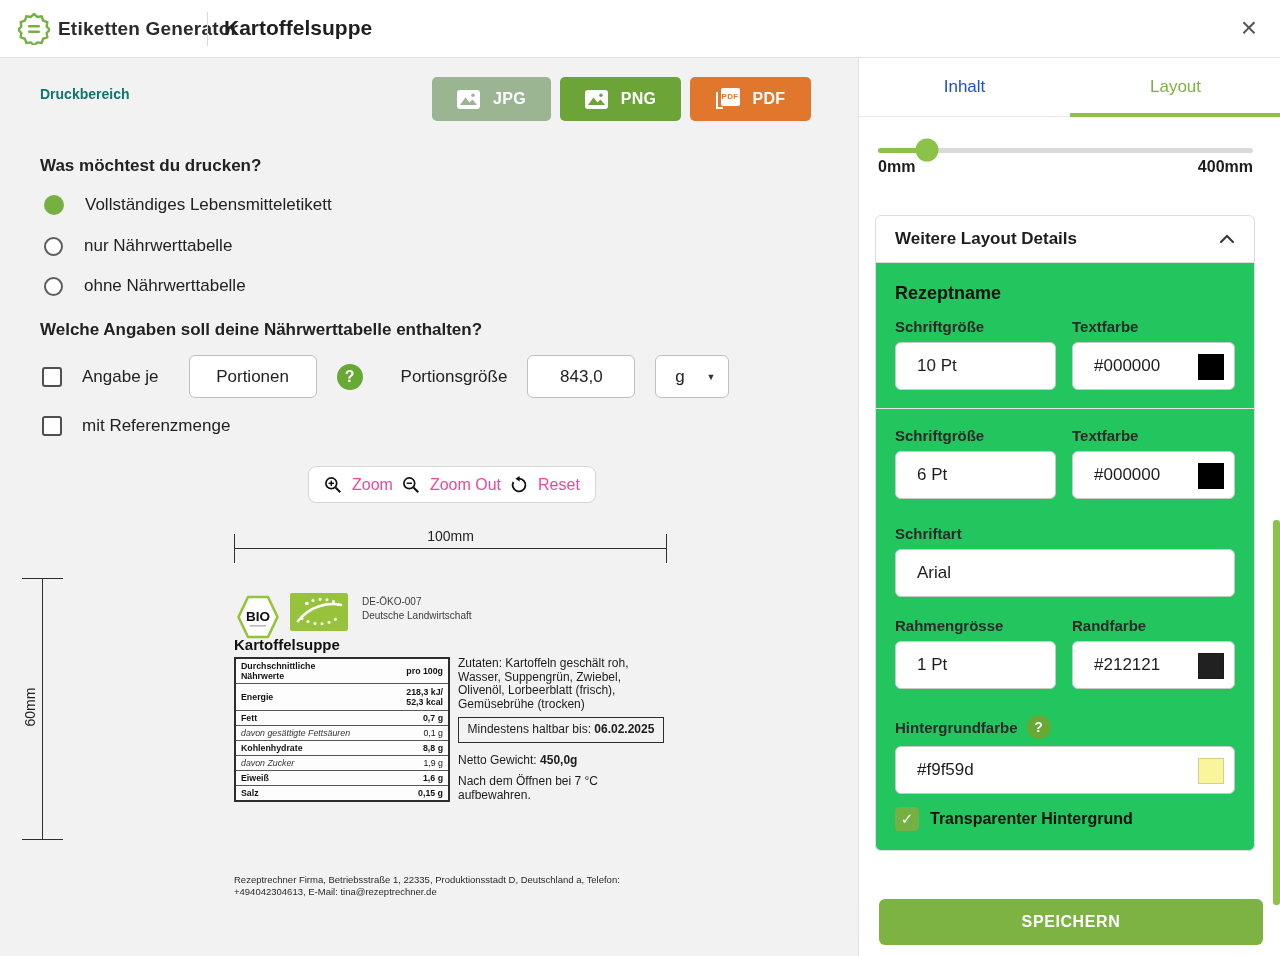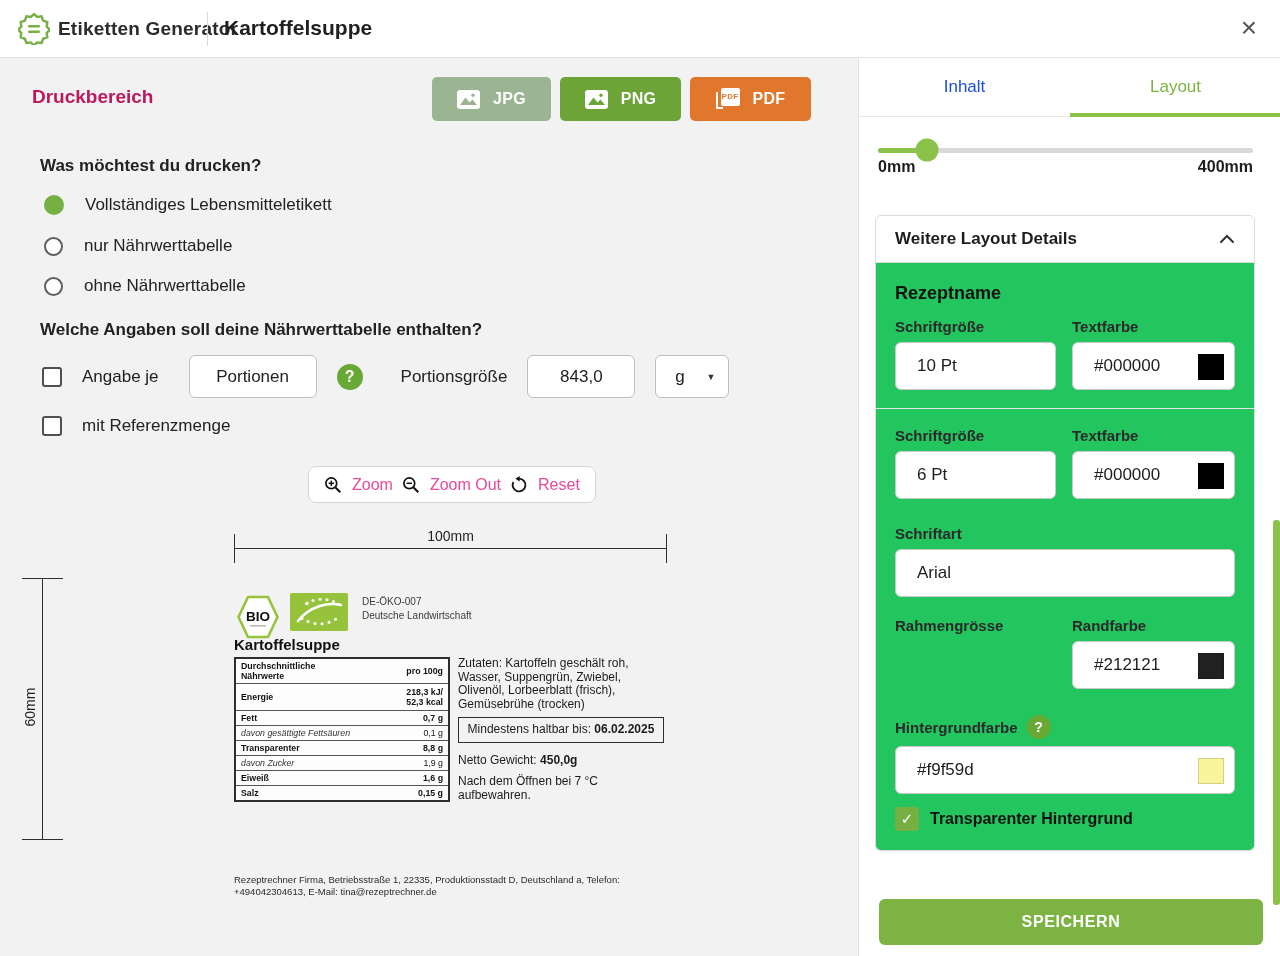--- a/index.html
+++ b/index.html
@@ -11,21 +11,21 @@
   
   .header { left:0; top:0; width:1280px; height:58px; background:#fff; border-bottom:1px solid #e3e3e3; z-index:5; }
   .logo { left:18px; top:13px; width:32px; height:32px; }
   .app-title { left:58px; top:18px; font-size:19px; font-weight:bold; color:#2b2b2b; letter-spacing:.2px; }
   .hdr-divider { left:207px; top:12px; width:1px; height:34px; background:#d9d9d9; }
   .recipe-title { left:224px; top:16px; font-size:21px; font-weight:bold; color:#1f1f1f; }
   .close-btn { left:1232px; top:12px; width:34px; height:34px; font-size:28px; color:#555; text-align:center; line-height:32px; cursor:pointer; font-weight:300; }
 
   
   .left-main { left:0; top:58px; width:858px; height:898px; background:#f2f2f2; }
-  .druck-title { left:32px; top:28px; font-size:19px; font-weight:bold; color:#be185d; }
+  .druck-title { left:40px; top:28px; font-size:14px; font-weight:bold; color:#0f766e; }
   .export-row { left:432px; top:19px; display:flex; gap:9px; }
   .exp-btn { height:44px; border:none; border-radius:5px; color:#fff; font-weight:bold; font-size:16px;
              display:flex; align-items:center; justify-content:center; gap:13px; padding:0 22px; cursor:pointer;
              font-family:inherit; letter-spacing:.3px; }
   .btn-png { background:#6ca437; width:121px; color:#fff; }
   .btn-jpg { background:#9bb491; width:119px; }
   .btn-pdf { background:#e0772d; width:121px; }
   .img-icon { width:23px; height:19px; }
   .btn-png .img-icon { color:#6ca437; } .btn-jpg .img-icon { color:#9bb491; }
   .pdf-icon { position:relative; width:24px; height:22px; }
@@ -301,21 +301,21 @@
         </div>
         <div class="nrow">
           <span class="nm nb">Fett</span>
           <span class="vl nb">0,7 g</span>
         </div>
         <div class="nrow">
           <span class="nm ni">davon gesättigte Fettsäuren</span>
           <span class="vl">0,1 g</span>
         </div>
         <div class="nrow">
-          <span class="nm nb">Transparenter</span>
+          <span class="nm nb">Kohlenhydrate</span>
           <span class="vl nb">8,8 g</span>
         </div>
         <div class="nrow">
           <span class="nm ni">davon Zucker</span>
           <span class="vl">1,9 g</span>
         </div>
         <div class="nrow">
           <span class="nm nb">Eiweiß</span>
           <span class="vl nb">1,6 g</span>
         </div>
@@ -404,20 +404,23 @@
       <div class="mt18">
         <div class="fld-label">Schriftart</div>
         <div class="panel-input">
           <input readonly="" value="Arial" style="">
         </div>
       </div>
 
       <div class="fld-grid mt20">
         <div class="fld-col">
           <div class="fld-label">Rahmengrösse</div>
+          <div class="panel-input">
+            <input readonly="" value="1 Pt" style="">
+          </div>
         </div>
         <div class="fld-col2">
           <div class="fld-label">Randfarbe</div>
           <div class="panel-input">
             <input readonly="" value="#212121" style="">
             <span class="swatch" style="background: rgb(33, 33, 33);"></span>
           </div>
         </div>
       </div>
 

